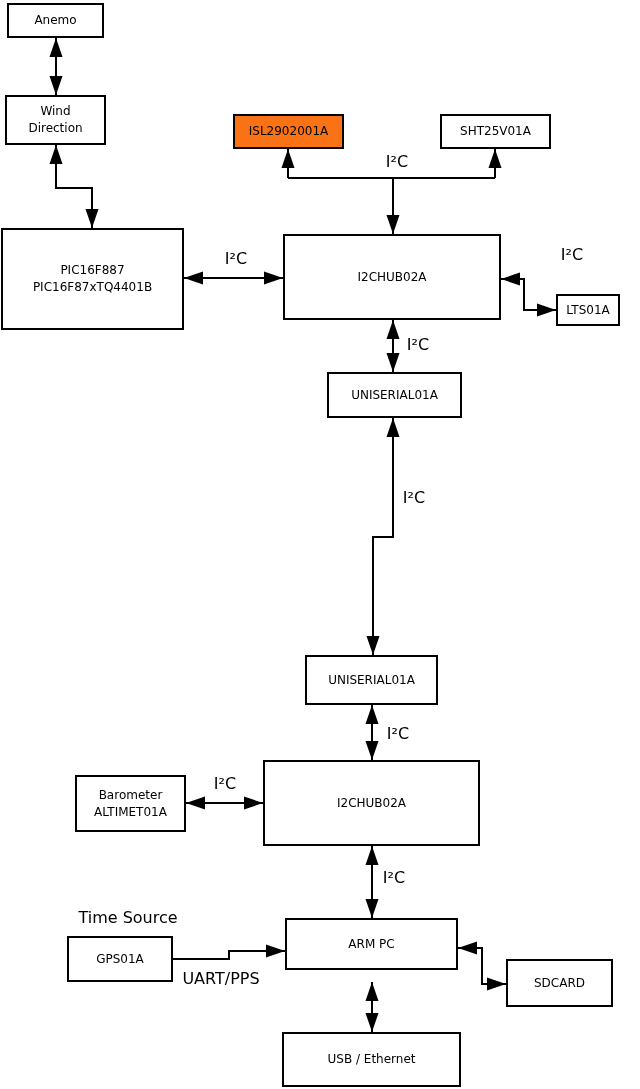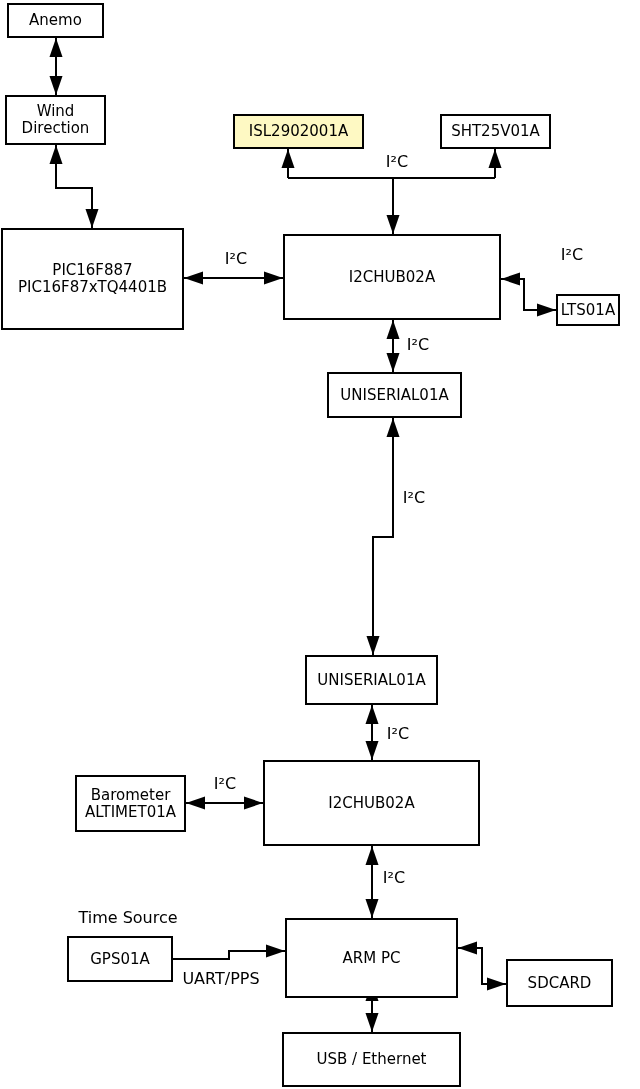--- a/index.html
+++ b/index.html
@@ -4,21 +4,21 @@
 <style>
   html,body{margin:0;padding:0;background:#ffffff;}
   .canvas{
     position:relative;width:640px;height:1089px;background:#ffffff;
     font-family:"DejaVu Sans",sans-serif;overflow:hidden;
   }
   #edges-svg{position:absolute;left:0;top:0;width:640px;height:1089px;}
   .node{
     position:absolute;box-sizing:border-box;border:2px solid #000;
     background:#fff;display:flex;flex-direction:column;align-items:center;
-    justify-content:center;font-size:15px;line-height:17px;color:#000;
+    justify-content:center;font-size:12px;line-height:17px;color:#000;
     white-space:nowrap;text-align:center;
   }
   .edge-label{
     position:absolute;transform:translateX(-50%);font-size:16px;
     line-height:14px;color:#000;white-space:nowrap;
   }
 </style>
 </head>
 <body>
 
@@ -72,21 +72,21 @@
         <span>Anemo</span>
       </div>
       <div class="node" style="left: 5px; top: 95px; width: 101px; height: 50px; border-color: rgb(0, 0, 0); background: rgb(255, 255, 255); color: rgb(0, 0, 0);">
         <span>Wind</span>
         <span>Direction</span>
       </div>
       <div class="node" style="left: 1px; top: 228px; width: 183px; height: 102px; border-color: rgb(0, 0, 0); background: rgb(255, 255, 255); color: rgb(0, 0, 0);">
         <span>PIC16F887</span>
         <span>PIC16F87xTQ4401B</span>
       </div>
-      <div class="node" style="left: 233px; top: 114px; width: 131px; height: 35px; border-color: rgb(0, 0, 0); background: #fef9c3; color: rgb(0, 0, 0);">
+      <div class="node" style="left: 233px; top: 114px; width: 111px; height: 35px; border-color: rgb(0, 0, 0); background: #f97316; color: rgb(0, 0, 0);">
         <span>ISL2902001A</span>
       </div>
       <div class="node" style="left: 440px; top: 114px; width: 111px; height: 35px; border-color: rgb(0, 0, 0); background: rgb(255, 255, 255); color: rgb(0, 0, 0);">
         <span>SHT25V01A</span>
       </div>
       <div class="node" style="left: 283px; top: 234px; width: 218px; height: 86px; border-color: rgb(0, 0, 0); background: rgb(255, 255, 255); color: rgb(0, 0, 0);">
         <span>I2CHUB02A</span>
       </div>
       <div class="node" style="left: 556px; top: 294px; width: 64px; height: 32px; border-color: rgb(0, 0, 0); background: rgb(255, 255, 255); color: rgb(0, 0, 0);">
         <span>LTS01A</span>
@@ -100,21 +100,21 @@
       <div class="node" style="left: 263px; top: 760px; width: 217px; height: 86px; border-color: rgb(0, 0, 0); background: rgb(255, 255, 255); color: rgb(0, 0, 0);">
         <span>I2CHUB02A</span>
       </div>
       <div class="node" style="left: 75px; top: 775px; width: 111px; height: 57px; border-color: rgb(0, 0, 0); background: rgb(255, 255, 255); color: rgb(0, 0, 0);">
         <span>Barometer</span>
         <span>ALTIMET01A</span>
       </div>
       <div class="node" style="left: 67px; top: 936px; width: 106px; height: 46px; border-color: rgb(0, 0, 0); background: rgb(255, 255, 255); color: rgb(0, 0, 0);">
         <span>GPS01A</span>
       </div>
-      <div class="node" style="left: 285px; top: 918px; width: 173px; height: 80px; border-color: rgb(0, 0, 0); background: rgb(255, 255, 255); color: rgb(0, 0, 0);">
+      <div class="node" style="left: 285px; top: 918px; width: 173px; height: 52px; border-color: rgb(0, 0, 0); background: rgb(255, 255, 255); color: rgb(0, 0, 0);">
         <span>ARM PC</span>
       </div>
       <div class="node" style="left: 506px; top: 959px; width: 107px; height: 48px; border-color: rgb(0, 0, 0); background: rgb(255, 255, 255); color: rgb(0, 0, 0);">
         <span>SDCARD</span>
       </div>
       <div class="node" style="left: 282px; top: 1032px; width: 179px; height: 55px; border-color: rgb(0, 0, 0); background: rgb(255, 255, 255); color: rgb(0, 0, 0);">
         <span>USB / Ethernet</span>
       </div>
     </div>
   <div id="labels-layer">

